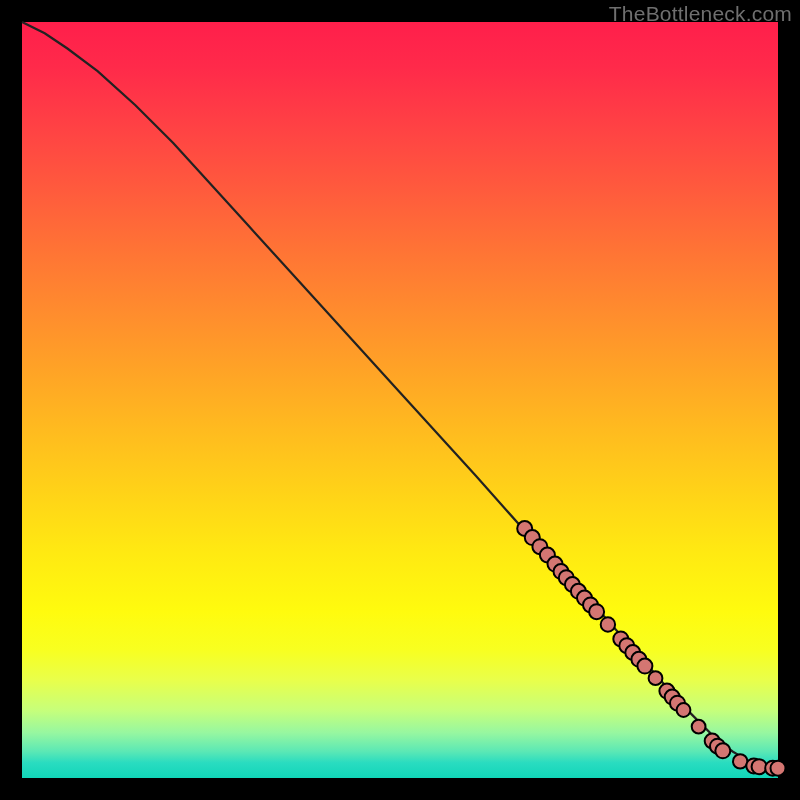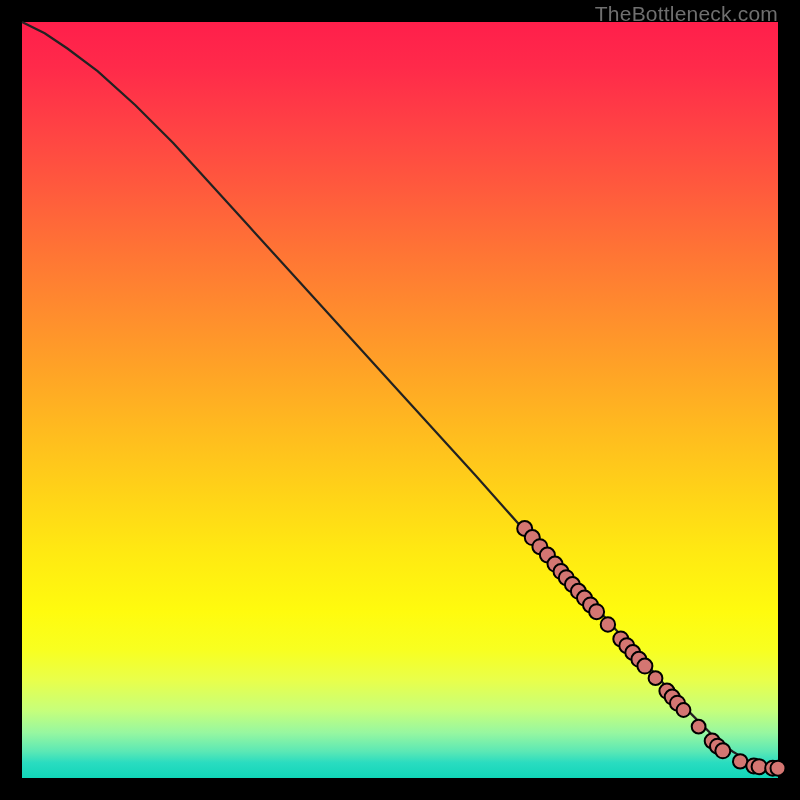--- a/index.html
+++ b/index.html
@@ -42,21 +42,21 @@
       #c7ff7a 91%,
       #97f7a0 94%,
       #5be8b5 96.5%,
       #29dcc0 98%,
       #11d6b9 100%
     );
   }
   .wm {
     position: absolute;
     top: 2px;
-    right: 22px;
+    right: 8px;
     color: #6f6f6f;
     font-size: 21px;
     font-weight: 400;
     letter-spacing: 0.2px;
     user-select: none;
   }
   svg.curve {
     position: absolute;
     left: 0;
     top: 0;

